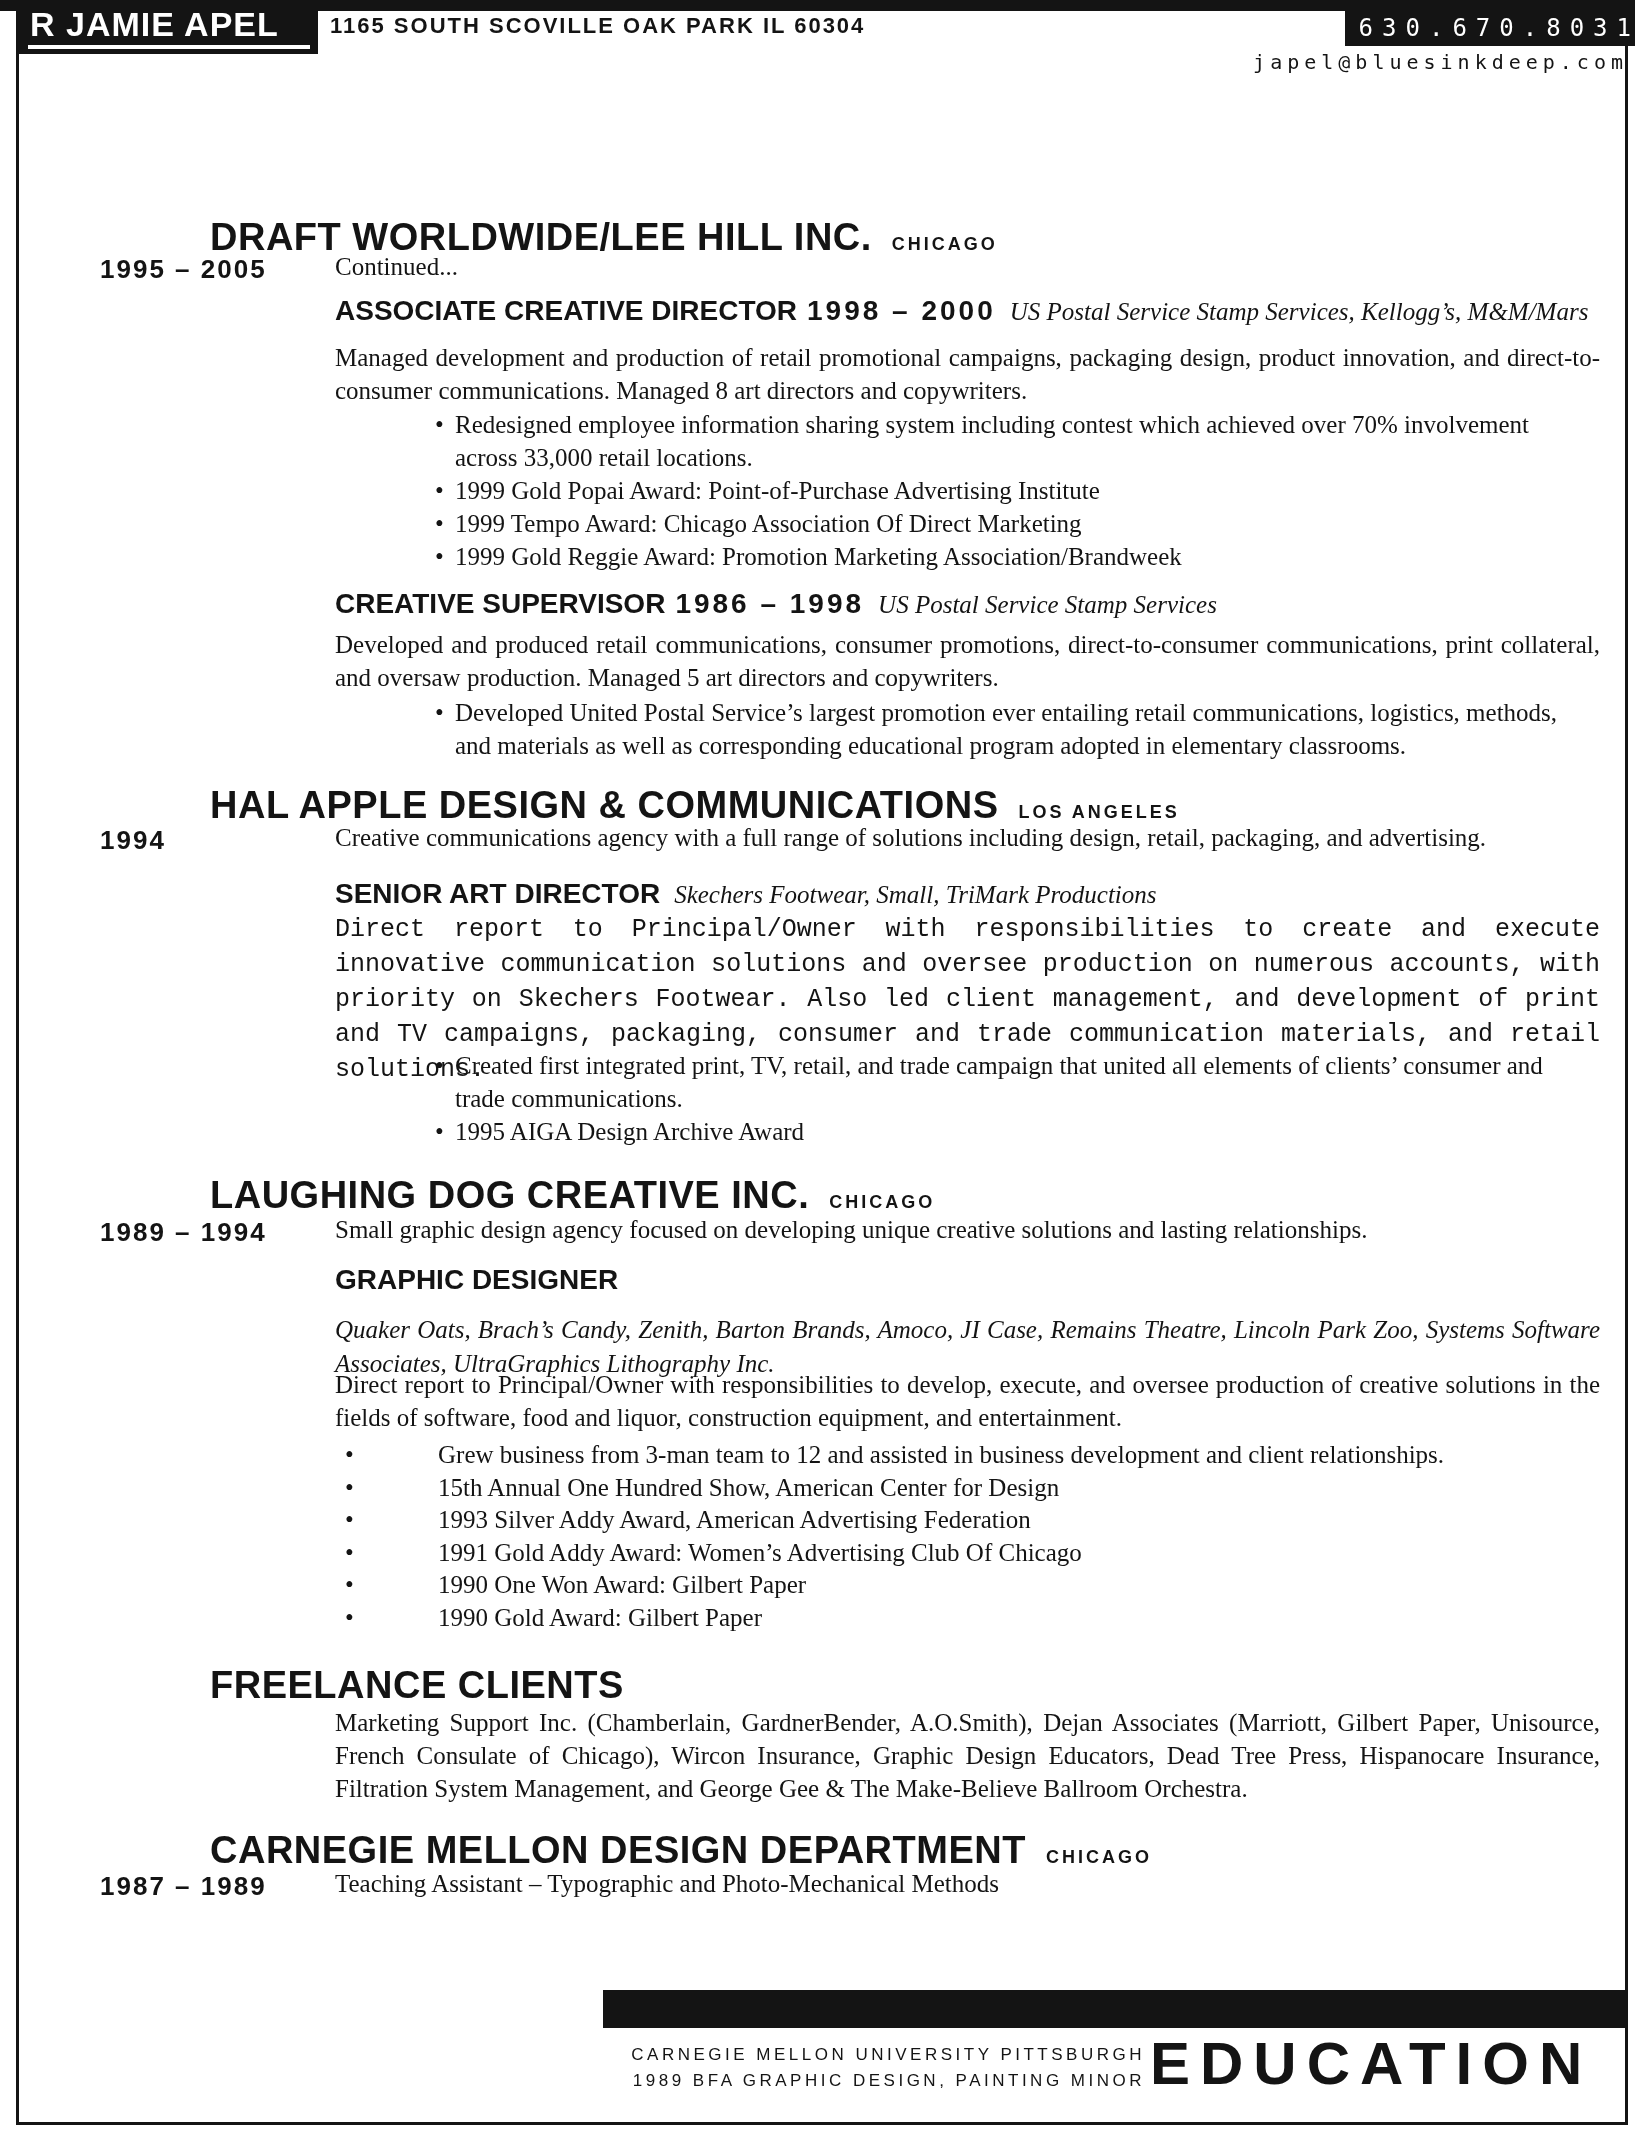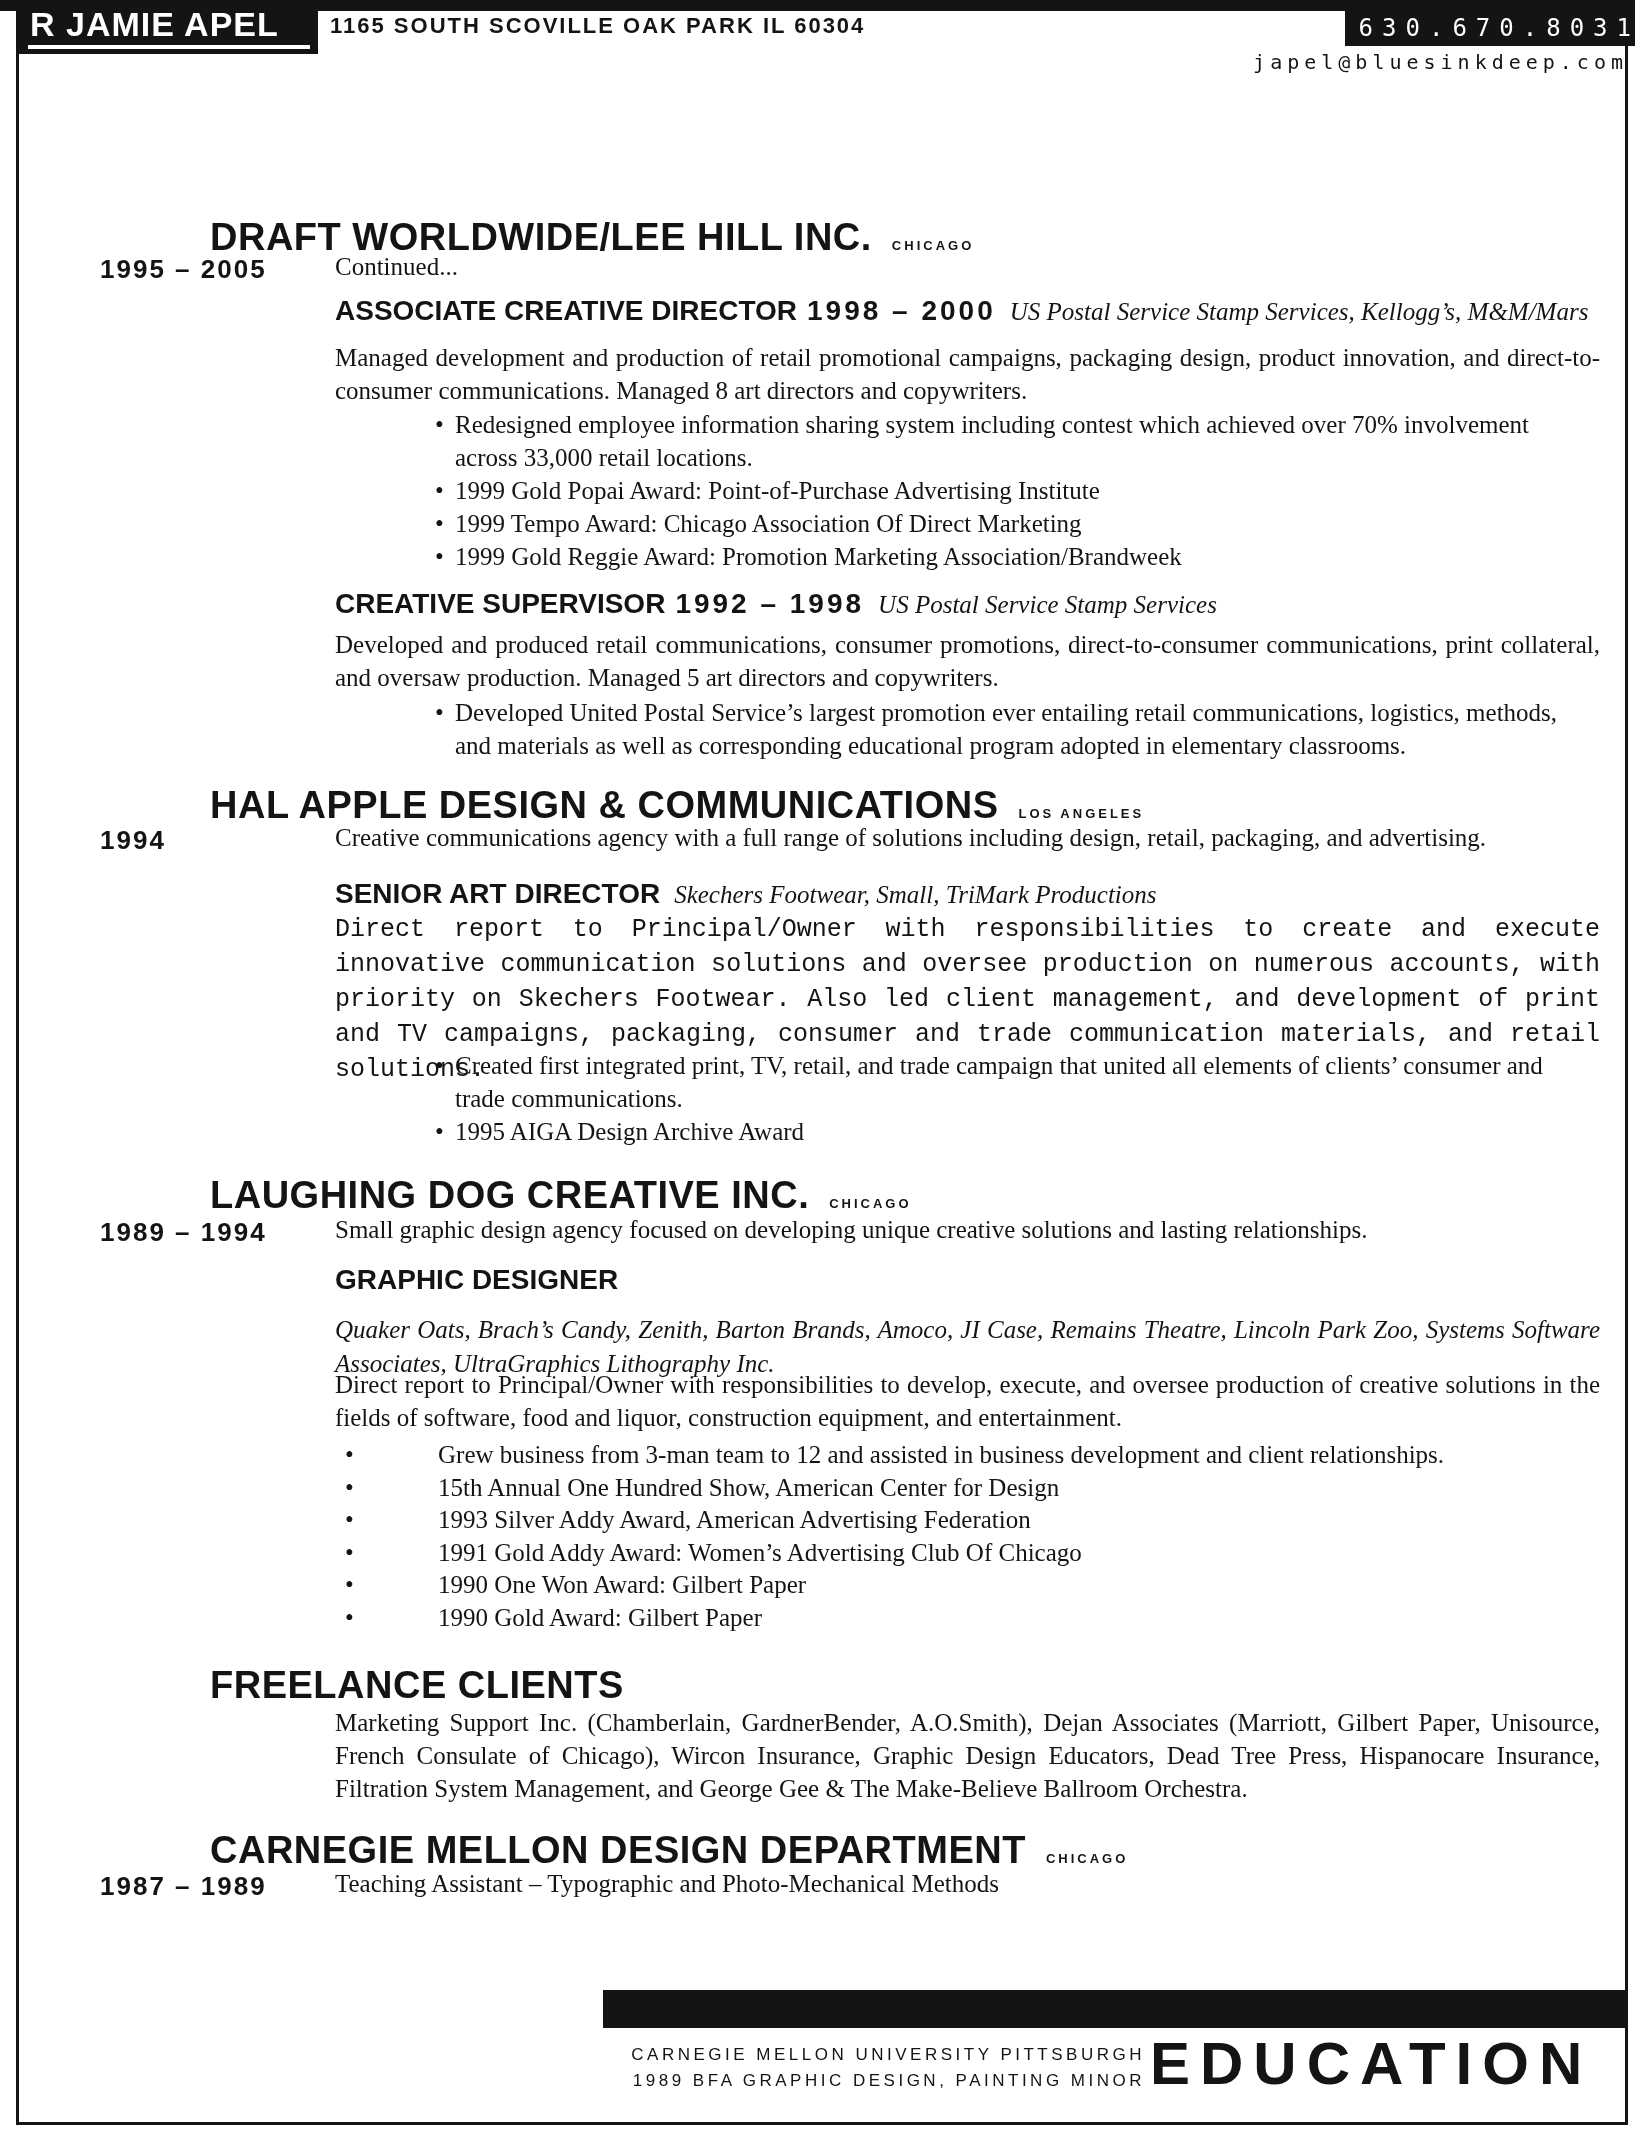--- a/index.html
+++ b/index.html
@@ -23,21 +23,21 @@
   .phone-box{position:absolute;left:1333px;top:10px;width:299px;height:36px;background:#141414;
              text-align:right;margin-left:12px;}
   .phone-text{font:24px/36px "DejaVu Sans Mono",monospace;color:#ffffff;letter-spacing:9px;
               padding-right:4px;white-space:nowrap;}
   .email-text{position:absolute;right:7px;top:50px;font:20px/1.2 "DejaVu Sans Mono",monospace;
               letter-spacing:5px;white-space:nowrap;}
 
   
   .h{position:absolute;left:210px;font:bold 38px/1 "Liberation Sans",sans-serif;
      font-stretch:condensed;letter-spacing:.5px;white-space:nowrap;}
-  .h .city{font-size:13px;letter-spacing:3px;margin-left:20px;}
+  .h .city{font-size:18px;letter-spacing:3px;margin-left:20px;}
   .dates{position:absolute;left:100px;width:218px;text-align:left;
          font:bold 26px/1 "Liberation Sans",sans-serif;letter-spacing:2px;white-space:nowrap;}
   .sum{position:absolute;left:335px;width:1265px;font:25px/33px "Liberation Serif",serif;}
   .rt{position:absolute;left:335px;width:1265px;font:bold 28px/1 "Liberation Sans",sans-serif;
       font-stretch:condensed;white-space:nowrap;}
   .rt .rd{letter-spacing:3px;margin-left:10px;}
   .rt .cl{font:italic 25px/1 "Liberation Serif",serif;margin-left:14px;font-weight:normal;}
   .desc{position:absolute;left:335px;width:1265px;font:25px/33px "Liberation Serif",serif;
         text-align:justify;}
   .desc.lh35{line-height:35px;font-family:Liberation Mono, monospace;}
@@ -85,21 +85,21 @@
 </div>
 <div class="desc" style="top:341px">Managed development and production of retail promotional campaigns, packaging design, product innovation, and direct-to-consumer communications. Managed 8 art directors and copywriters.</div>
 <div class="bl" style="top:408px">
   <div class="li">Redesigned employee information sharing system including contest which achieved over 70% involvement across 33,000 retail locations.</div>
   <div class="li">1999 Gold Popai Award: Point-of-Purchase Advertising Institute</div>
   <div class="li">1999 Tempo Award: Chicago Association Of Direct Marketing</div>
   <div class="li">1999 Gold Reggie Award: Promotion Marketing Association/Brandweek</div>
 </div>
 
 <div class="rt" style="top:590px">
-  <span>CREATIVE SUPERVISOR</span><span class="rd">1992 – 1998</span><span class="cl">US Postal Service Stamp Services</span>
+  <span>CREATIVE SUPERVISOR</span><span class="rd">1986 – 1998</span><span class="cl">US Postal Service Stamp Services</span>
 </div>
 <div class="desc" style="top:628px">Developed and produced retail communications, consumer promotions, direct-to-consumer communications, print collateral, and oversaw production. Managed 5 art directors and copywriters.</div>
 <div class="bl" style="top:696px">
   <div class="li">Developed United Postal Service’s largest promotion ever entailing retail communications, logistics, methods, and materials as well as corresponding educational program adopted in elementary classrooms.</div>
 </div>
 
 <div class="h" style="top:786px">
   <span>HAL APPLE DESIGN &amp; COMMUNICATIONS</span><span class="city">LOS ANGELES</span>
 </div>
 <div class="dates" style="top:827px">1994</div>

